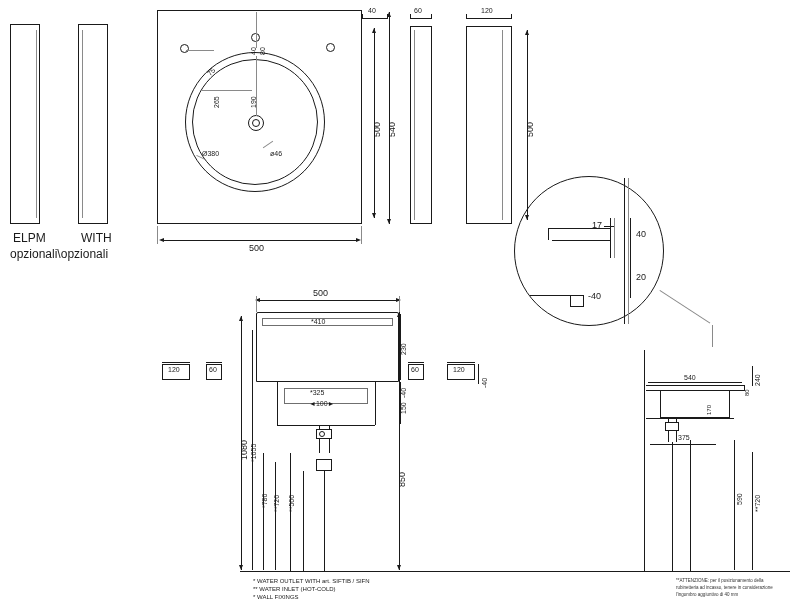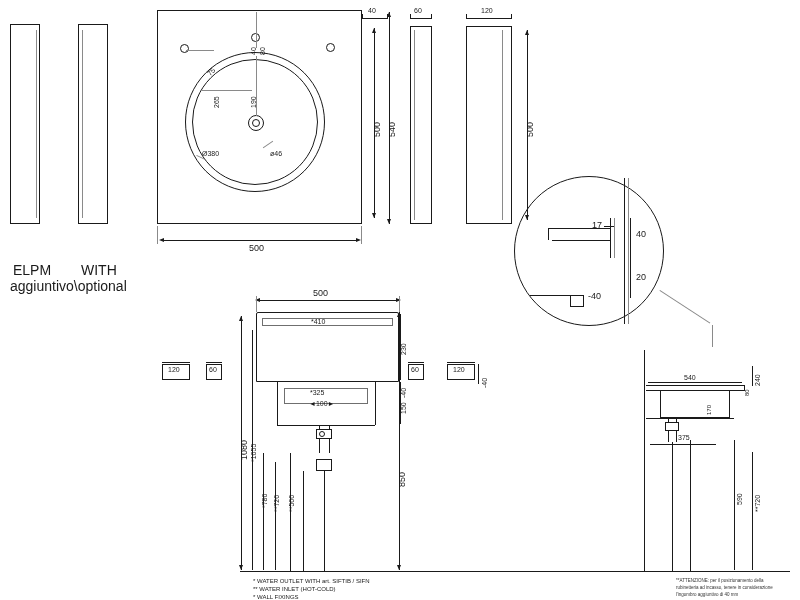--- a/index.html
+++ b/index.html
@@ -11,21 +11,21 @@
     overflow:hidden;
   }
   #sheet{position:relative;width:800px;height:600px;}
   .ln{position:absolute;background:#1a1a1a;}
   .h{height:1px;}
   .v{width:1px;}
   .lt{background:#8a8a8a;}
   .box{position:absolute;border:1px solid #1a1a1a;box-sizing:border-box;background:#fff;}
   .boxlt{position:absolute;border:1px solid #6f6f6f;box-sizing:border-box;background:#fff;}
   .circ{position:absolute;border:1px solid #1a1a1a;border-radius:50%;box-sizing:border-box;}
-  .t{position:absolute;font-size:14px;line-height:9px;white-space:nowrap;margin-top:32px;}
+  .t{position:absolute;font-size:12px;line-height:9px;white-space:nowrap;}
   .t7{position:absolute;font-size:7px;line-height:8px;white-space:nowrap;}
   .t6{position:absolute;font-size:6px;line-height:7px;white-space:nowrap;}
   .t9{position:absolute;font-size:9px;line-height:10px;white-space:nowrap;}
   .rot{transform-origin:0 0;transform:rotate(-90deg);}
   .tiny{position:absolute;font-size:4.5px;line-height:5.5px;white-space:nowrap;color:#333;}
   .dim{position:absolute;background:#1a1a1a;height:1px;}
   .tick{position:absolute;background:#1a1a1a;width:1px;height:5px;}
   .arrowL,.arrowR{position:absolute;width:0;height:0;border-top:2px solid transparent;border-bottom:2px solid transparent;}
   .arrowL{border-right:5px solid #1a1a1a;}
   .arrowR{border-left:5px solid #1a1a1a;}
@@ -39,21 +39,21 @@
 <div id="sheet">
 
   <div class="box" style="left:10px;top:24px;width:30px;height:200px;"></div>
   <div class="ln v lt" style="left:36px;top:30px;height:188px;"></div>
 
   <div class="box" style="left:78px;top:24px;width:30px;height:200px;"></div>
   <div class="ln v lt" style="left:82px;top:30px;height:188px;"></div>
 
   <div class="t" style="left:13px;top:234px;">ELPM</div>
   <div class="t" style="left:81px;top:234px;">WITH</div>
-  <div class="t" style="left:10px;top:250px;">aggiuntivo\optional</div>
+  <div class="t" style="left:10px;top:250px;">opzionali\opzionali</div>
 
   <div class="box" style="left:157px;top:10px;width:205px;height:214px;"></div>
 
   <div class="circ" style="left:185px;top:52px;width:140px;height:140px;"></div>
   <div class="circ" style="left:192px;top:59px;width:126px;height:126px;"></div>
   <div class="circ" style="left:248px;top:115px;width:16px;height:16px;"></div>
   <div class="circ" style="left:252px;top:119px;width:8px;height:8px;"></div>
 
   <div class="circ" style="left:180px;top:44px;width:9px;height:9px;"></div>
   <div class="circ" style="left:326px;top:43px;width:9px;height:9px;"></div>

